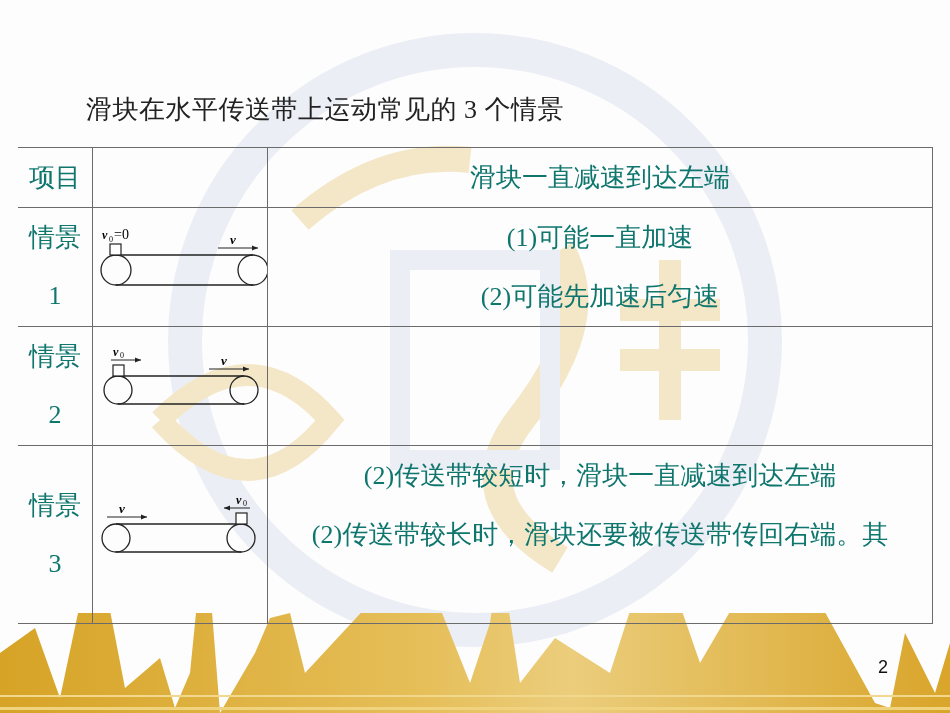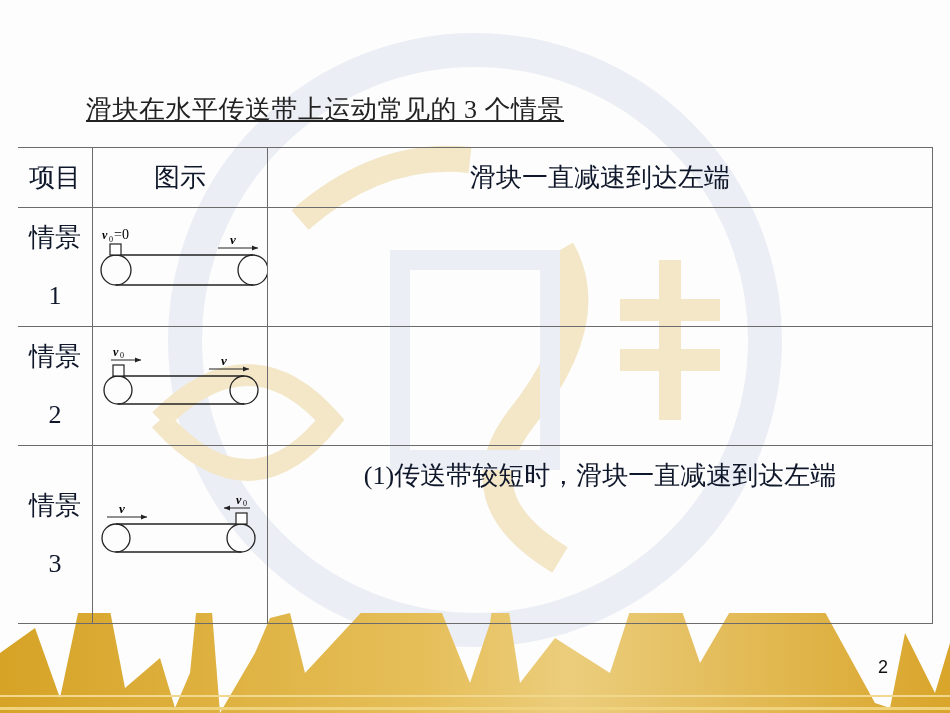--- a/index.html
+++ b/index.html
@@ -6,26 +6,26 @@
   body {
     width:950px; height:713px; position:relative; overflow:hidden;
     background:#fdfdfd;
     font-family:"Liberation Serif","DejaVu Serif",serif;
     color:#1a1a1a;
   }
   .watermark { position:absolute; left:0; top:0; width:950px; height:713px; pointer-events:none; }
   .gold-band { position:absolute; left:0; bottom:0; width:950px; height:100px; pointer-events:none; }
   .title {
     position:absolute; left:86px; top:92px;
-    font-size:26px; letter-spacing:0.5px; color:#222;text-decoration:underline;
+    font-size:26px; letter-spacing:0.5px; color:#222;
   }
   .tbl { position:absolute; left:18px; top:147px; width:915px; height:477px; }
   .hline { position:absolute; left:0; width:915px; height:1px; background:#6b6b6b; }
   .vline { position:absolute; width:1px; background:#6b6b6b; }
-  .cell { position:absolute; display:flex; flex-direction:column; align-items:center; justify-content:center; text-align:center; font-size:26px; color:#0f172a; }
+  .cell { position:absolute; display:flex; flex-direction:column; align-items:center; justify-content:center; text-align:center; font-size:26px; color:#0f766e; }
   .cell .line { line-height:59px; white-space:nowrap; }
   .lbl .line { line-height:58px; }
   .it { font-family:"Liberation Sans","DejaVu Sans",sans-serif; font-style:italic; font-size:24px; }
   .sub { font-size:15px; vertical-align:-5px; font-style:normal; font-family:"Liberation Serif",serif; }
   .pagenum { position:absolute; left:878px; top:657px; font-family:"Liberation Sans",sans-serif; font-size:18px; color:#111; }
   svg.fig text { font-family:"Liberation Serif","DejaVu Serif",serif; }
 </style>
 </head>
 <body>
 
@@ -61,23 +61,20 @@
   <div class="hline" style="top:179px"></div>
   <div class="hline" style="top:298px"></div>
   <div class="hline" style="top:476px"></div>
   <div class="vline" style="left:74px;top:0;height:477px"></div>
   <div class="vline" style="left:249px;top:0;height:477px"></div>
   <div class="vline" style="left:914px;top:0;height:477px"></div>
 
   <div class="cell" style="left:0;top:0;width:74px;height:60px">
     <span>项目</span>
   </div>
-  <div class="cell" style="left:75px;top:0;width:174px;height:60px">
-    <span>图示</span>
-  </div>
   <div class="cell" style="left:250px;top:0;width:664px;height:60px">
     <span>滑块一直减速到达左端</span>
   </div>
 
   <div class="cell lbl" style="left:0;top:61px;width:74px;height:118px">
     <span class="line">情景</span>
     <span class="line">1</span>
   </div>
   <div class="cell" style="left:75px;top:61px;width:174px;height:118px">
     <svg class="fig" width="174" height="118" viewBox="0 0 174 118">
@@ -86,20 +83,24 @@
       <line x1="23" y1="47" x2="160" y2="47" stroke="#222" stroke-width="1.3"></line>
       <line x1="23" y1="77" x2="160" y2="77" stroke="#222" stroke-width="1.3"></line>
       <rect x="17" y="36" width="11" height="11" fill="#fff" stroke="#222" stroke-width="1.2"></rect>
       <text x="9" y="31" font-size="12" font-style="italic" font-weight="bold">v</text>
       <text x="16" y="34" font-size="8">0</text>
       <text x="21" y="31" font-size="14">=0</text>
       <text x="137" y="36" font-size="13" font-style="italic" font-weight="bold">v</text>
       <line x1="125" y1="40" x2="165" y2="40" stroke="#222" stroke-width="1"></line>
       <path d="M165 40 L159 37.5 L159 42.5 Z" fill="#222"></path>
     </svg>
+  </div>
+  <div class="cell" style="left:250px;top:61px;width:664px;height:118px">
+    <span class="line"><span>(1)</span><span>可能一直加速</span></span>
+    <span class="line"><span>(2)</span><span>可能先加速后匀速</span></span>
   </div>
 
   <div class="cell lbl" style="left:0;top:180px;width:74px;height:118px">
     <span class="line">情景</span>
     <span class="line">2</span>
   </div>
   <div class="cell" style="left:75px;top:180px;width:174px;height:118px">
     <svg class="fig" width="174" height="118" viewBox="0 0 174 118">
       <circle cx="25" cy="63" r="14" fill="none" stroke="#222" stroke-width="1.3"></circle>
       <circle cx="151" cy="63" r="14" fill="none" stroke="#222" stroke-width="1.3"></circle>
@@ -132,17 +133,18 @@
       <text x="143" y="58" font-size="12" font-style="italic" font-weight="bold">v</text>
       <text x="150" y="60" font-size="8">0</text>
       <line x1="131" y1="62" x2="157" y2="62" stroke="#222" stroke-width="1"></line>
       <path d="M131 62 L137 59.5 L137 64.5 Z" fill="#222"></path>
       <text x="26" y="67" font-size="13" font-style="italic" font-weight="bold">v</text>
       <line x1="14" y1="71" x2="54" y2="71" stroke="#222" stroke-width="1"></line>
       <path d="M54 71 L48 68.5 L48 73.5 Z" fill="#222"></path>
     </svg>
   </div>
   <div class="cell" style="left:250px;top:299px;width:664px;height:177px;justify-content:flex-start;padding-top:0">
-    <span class="line">(1)传送带较短时，滑块一直减速到达左端</span>
+    <span class="line">(2)传送带较短时，滑块一直减速到达左端</span>
+    <span class="line">(2)传送带较长时，滑块还要被传送带传回右端。其</span>
   </div>
 </div>
 
 <div class="pagenum">2</div>
 
 </body></html>

